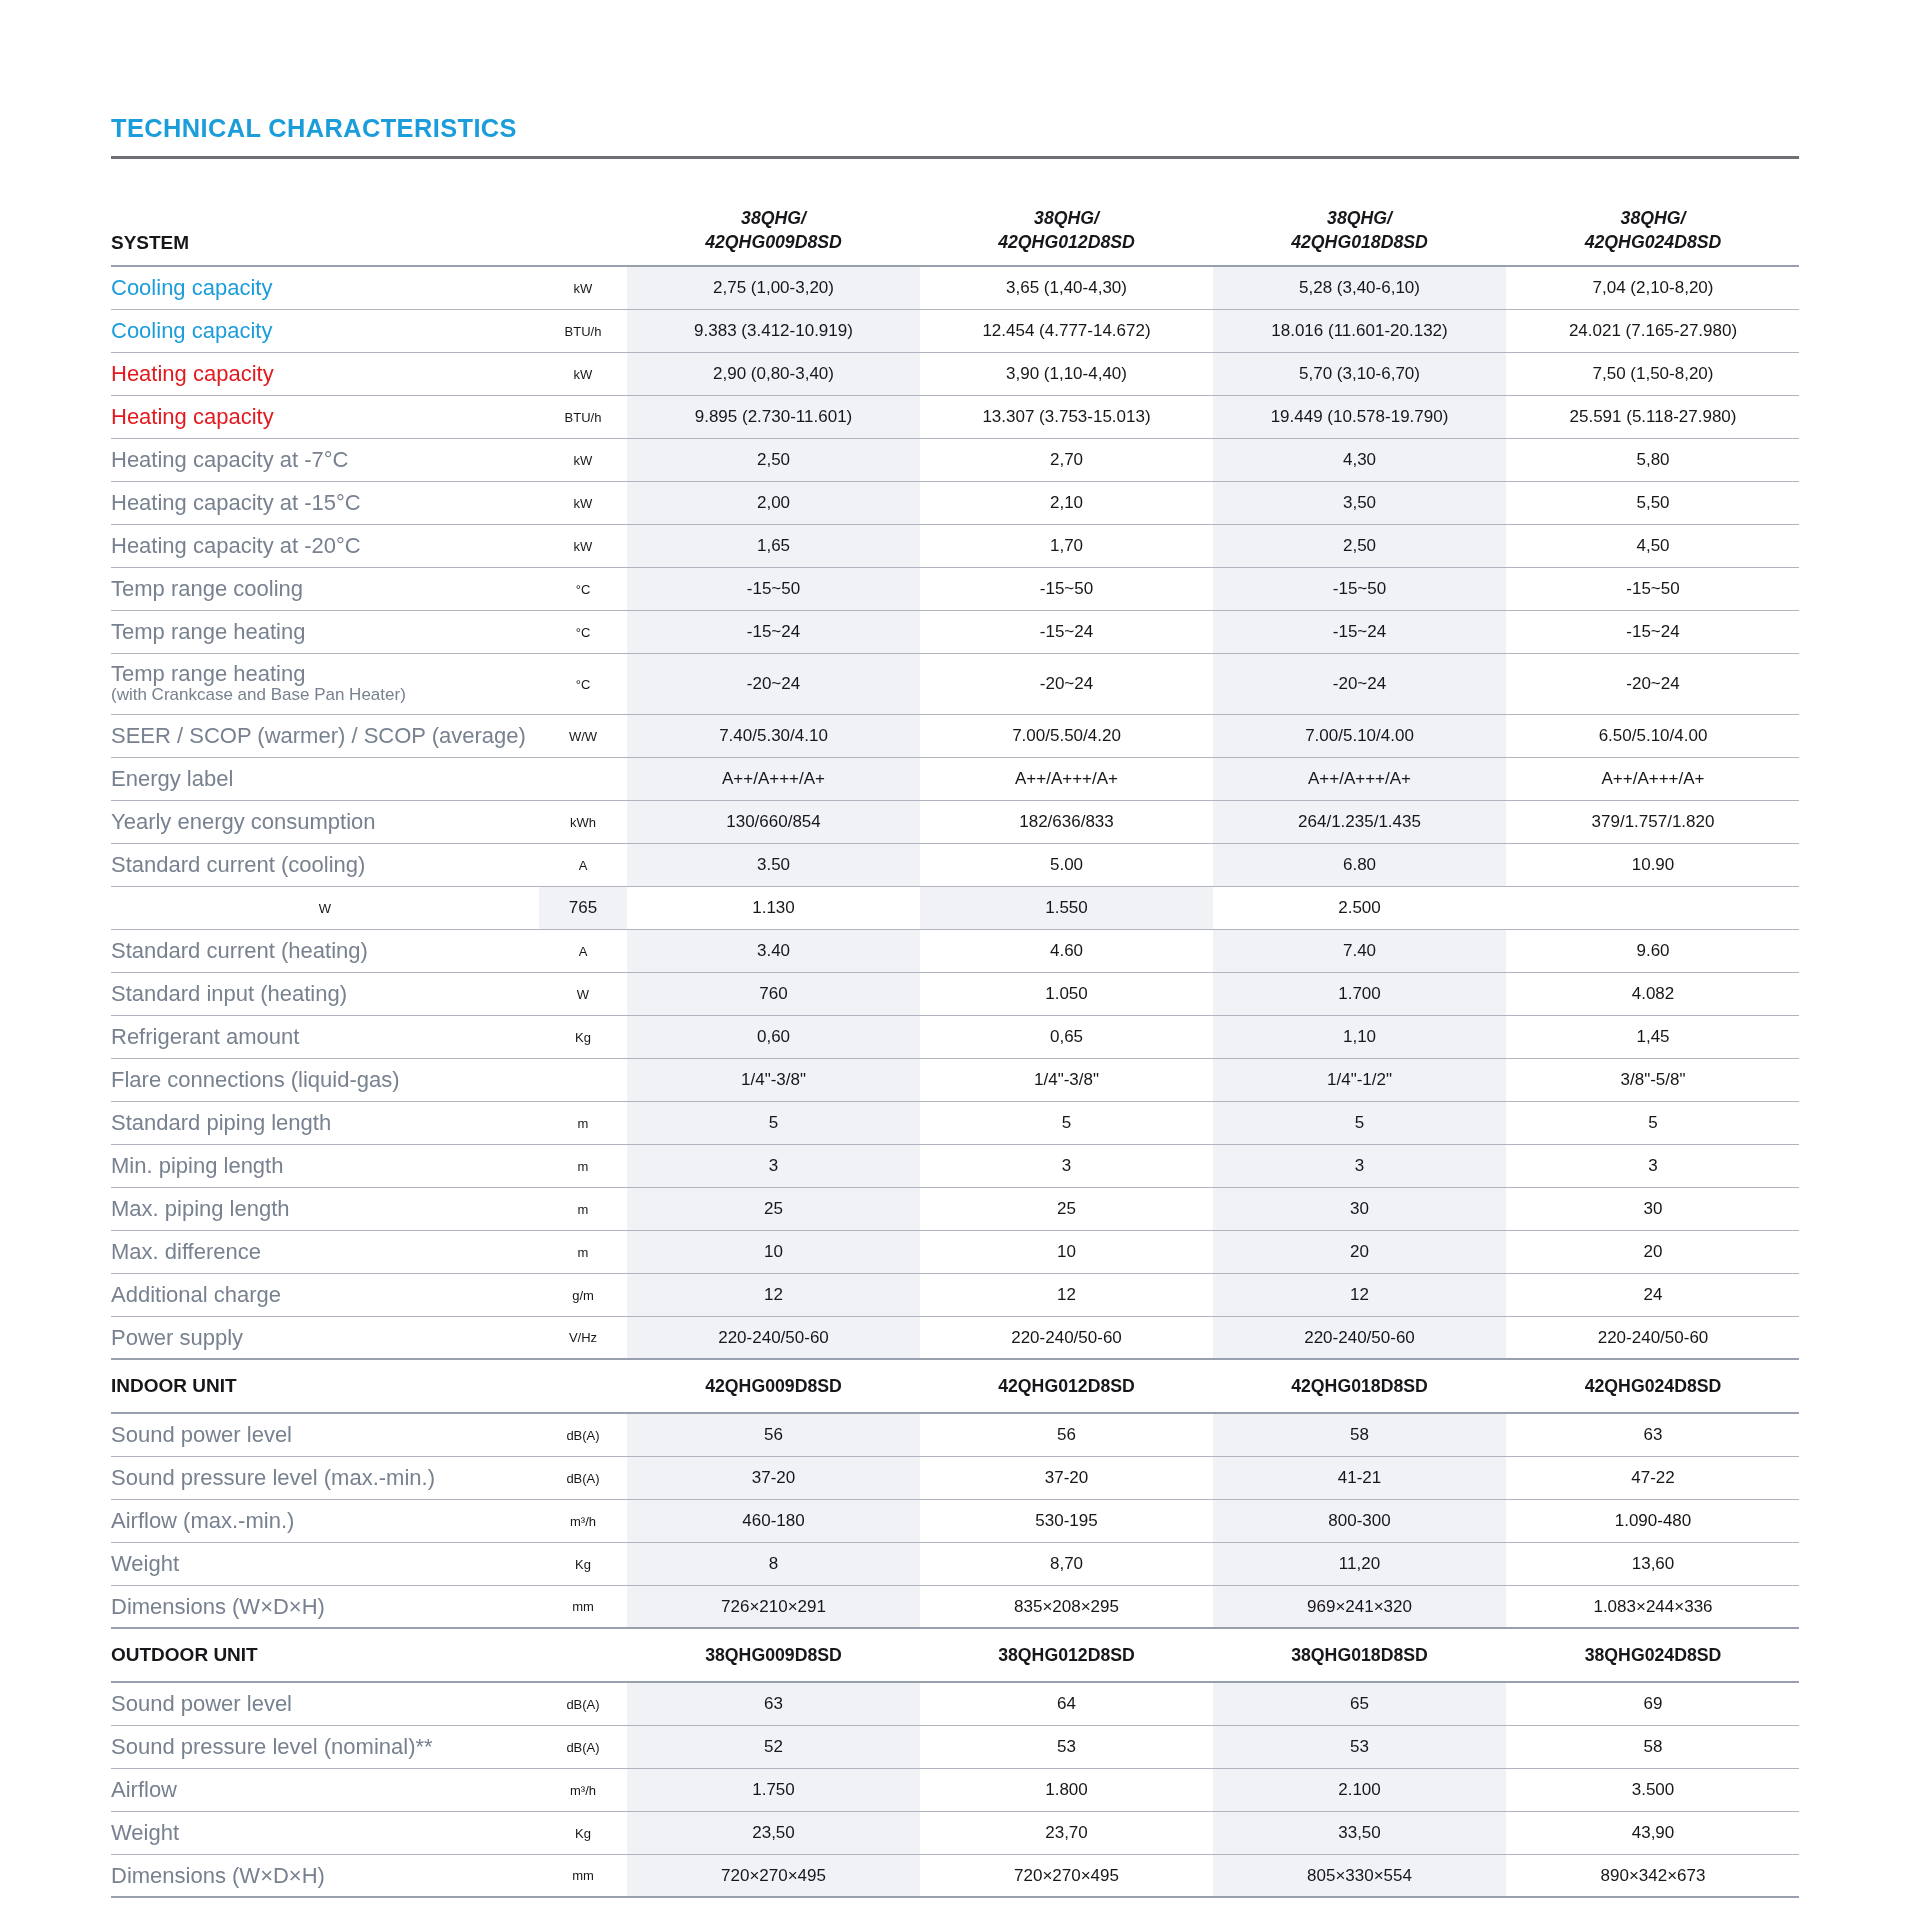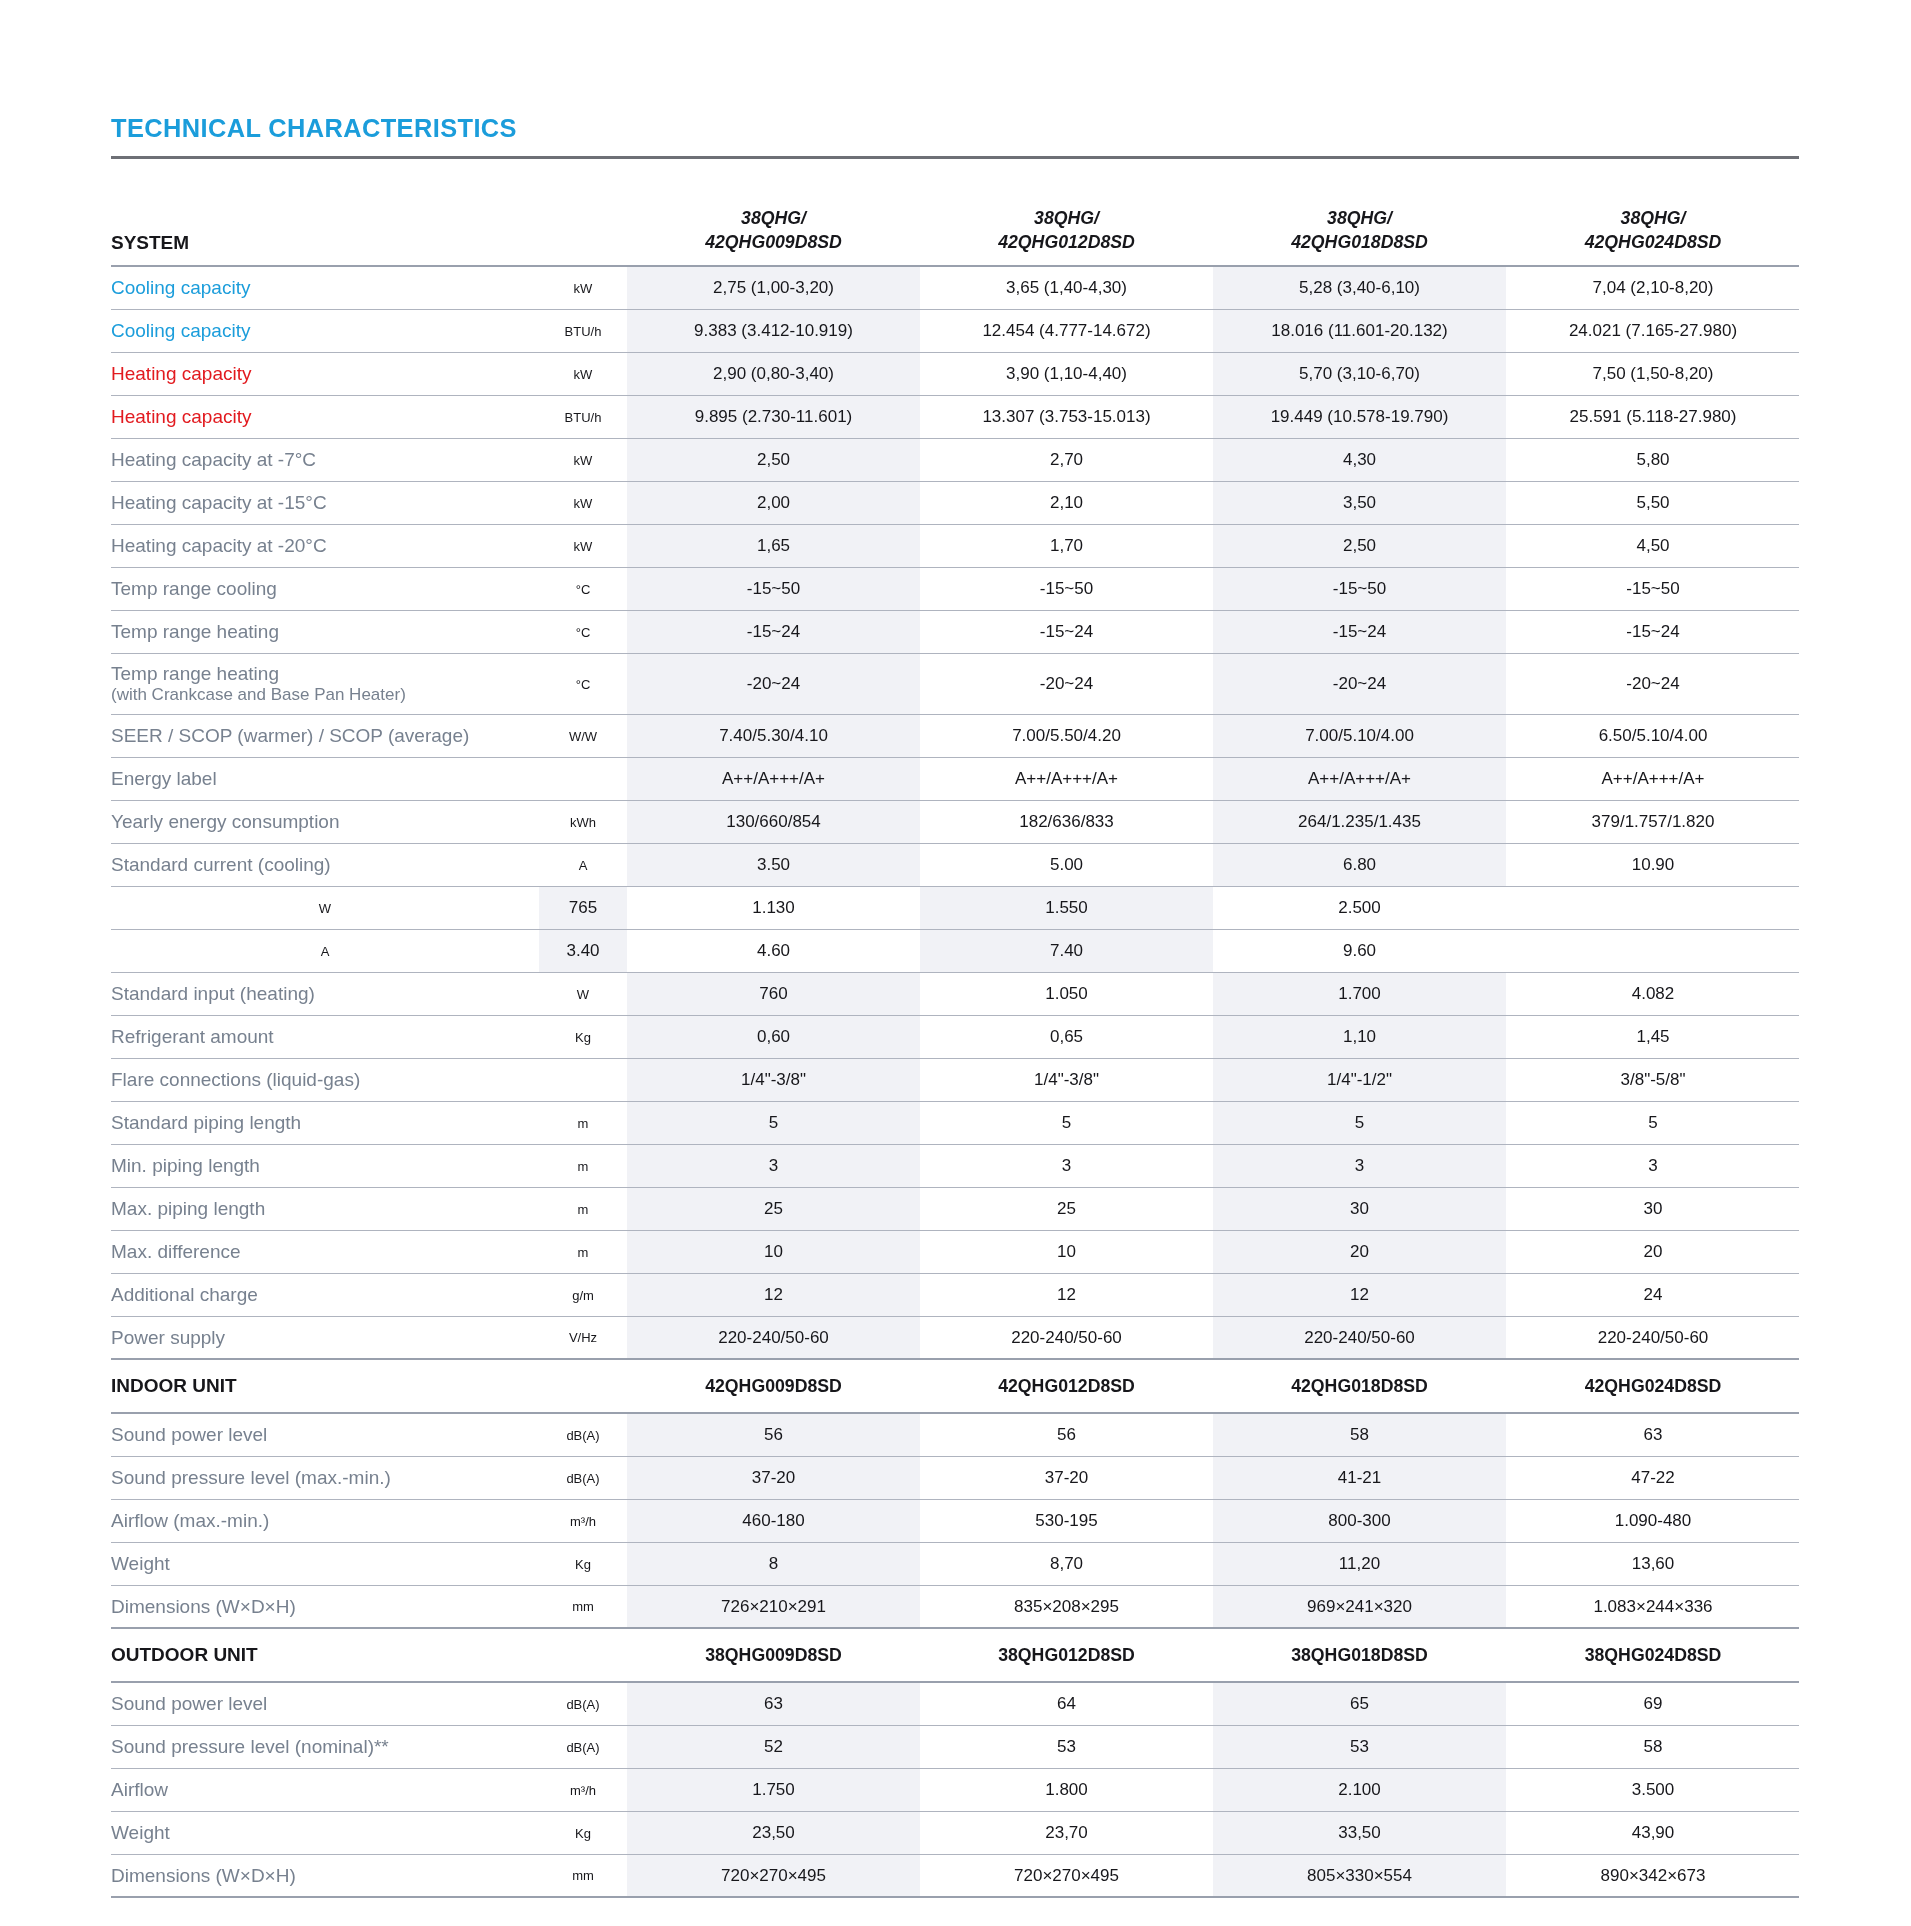--- a/index.html
+++ b/index.html
@@ -39,21 +39,21 @@
 
   .unit-head{height:54px;align-items:center;border-bottom:2.7px solid var(--line-strong);}
   .unit-head .sect-label{font-size:19px;font-weight:bold;color:var(--dark);}
   .unit-head .model-one{font-size:17.7px;font-weight:bold;color:var(--dark);text-align:center;}
 
   .row{min-height:43px;border-bottom:1.5px solid var(--line);align-items:stretch;}
   .tbody .row:last-child{border-bottom:2.7px solid var(--line-strong);}
   .row.tall{min-height:61px;}
   .cell{display:flex;align-items:center;}
   .col-label{flex-direction:column;align-items:flex-start;justify-content:center;padding-right:9.2px;}
-  .lbl{font-size:19px;line-height:21.6px;color:var(--label-gray);}
+  .lbl{font-size:22px;line-height:21.6px;color:var(--label-gray);}
   .lbl.cooling{color:var(--blue);}
   .lbl.heating{color:var(--red);}
   .lbl.sub{font-size:17px;}
   .col-unit{justify-content:center;font-size:13px;color:var(--dark);}
   .col-data{justify-content:center;font-size:17px;color:var(--dark);text-align:center;}
   .col-data.shade{background:var(--shade);}
 </style>
 </head>
 <body>
 
@@ -227,20 +227,23 @@
             <div class="cell col-data">10.90</div>
           </div>
           <div class="grid-row row">
             <div class="cell col-unit">W</div>
             <div class="cell col-data shade">765</div>
             <div class="cell col-data">1.130</div>
             <div class="cell col-data shade">1.550</div>
             <div class="cell col-data">2.500</div>
           </div>
           <div class="grid-row row">
+            <div class="cell col-label">
+              <span class="lbl">Standard current (heating)</span>
+            </div>
             <div class="cell col-unit">A</div>
             <div class="cell col-data shade">3.40</div>
             <div class="cell col-data">4.60</div>
             <div class="cell col-data shade">7.40</div>
             <div class="cell col-data">9.60</div>
           </div>
           <div class="grid-row row">
             <div class="cell col-label">
               <span class="lbl">Standard input (heating)</span>
             </div>

